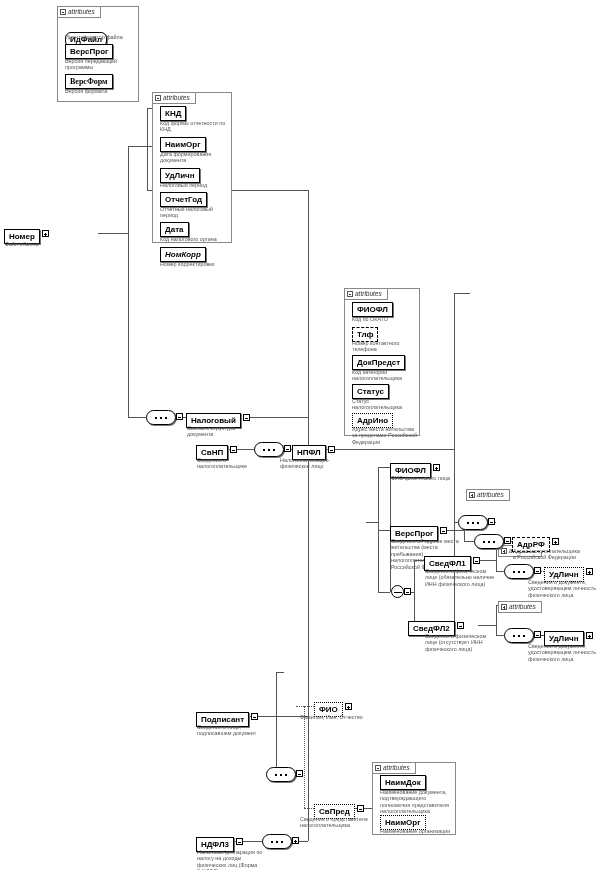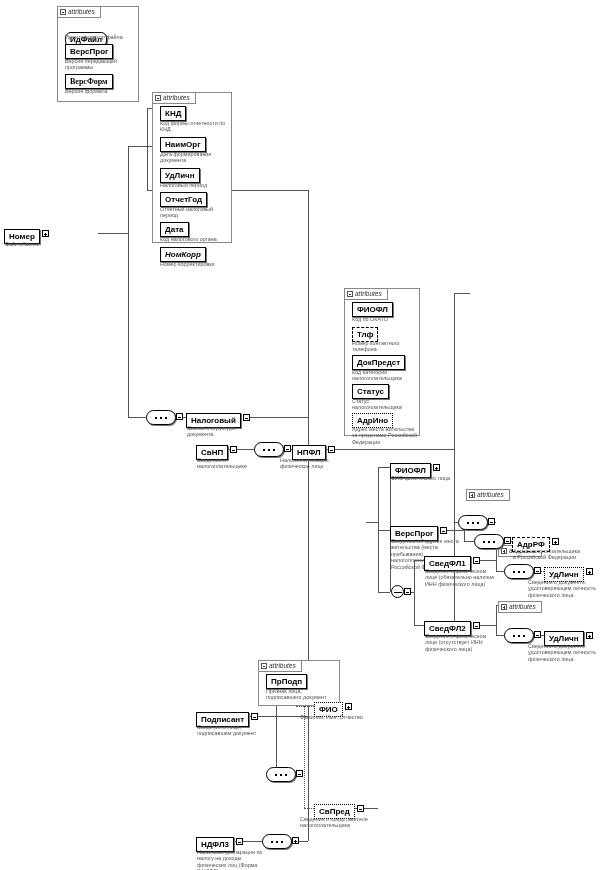--- a/index.html
+++ b/index.html
@@ -354,31 +354,37 @@
     <div class="desc" style="left:7px; top:109px; width:68px;">Статус
 налогоплательщика</div>
     <div class="nbox dotted" style="position:absolute; left:7px; top:124px;">
       <span>АдрИно</span>
     </div>
     <div class="desc" style="left:7px; top:137px; width:68px;">Адрес места жительства
 за пределами Российской
 Федерации</div>
   </div>
 
-  <div class="attrpanel" style="left:258px; top:660px; width:82px; height:46px;">
+
+  <div class="attrpanel" style="left:372px; top:762px; width:84px; height:73px;">
     <div class="attrtab">
       <span class="sq"></span><span>attributes</span>
     </div>
-    <div class="nbox" style="position:absolute; left:7px; top:13px;">
-      <span>ПрПодп</span>
-    </div>
-    <div class="desc" style="left:7px; top:27px; width:72px;">Признак лица,
-подписавшего документ</div>
-  </div>
-
+    <div class="nbox" style="position:absolute; left:7px; top:12px;">
+      <span>НаимДок</span>
+    </div>
+    <div class="desc" style="left:7px; top:26px; width:74px;">Наименование документа,
+подтверждающего
+полномочия представителя
+налогоплательщика</div>
+    <div class="nbox dotted" style="position:absolute; left:7px; top:52px;">
+      <span>НаимОрг</span>
+    </div>
+    <div class="desc" style="left:7px; top:65px; width:76px;">Наименование организации</div>
+  </div>
 
   <div class="attrtab plus" style="position:absolute; left:466px; top:489px;">
     <span class="sq"></span><span>attributes</span>
   </div>
   <div class="attrtab plus" style="position:absolute; left:498px; top:545px;">
     <span class="sq"></span><span>attributes</span>
   </div>
   <div class="attrtab plus" style="position:absolute; left:498px; top:601px;">
     <span class="sq"></span><span>attributes</span>
   </div>
@@ -510,21 +516,21 @@
   <div class="node" style="left:544px; top:563px;">
     <div class="nbox dotted">
       <span>УдЛичн</span>
     </div>
     <div class="plusbox plus" style="right:-9px; top:5px;"></div>
   </div>
   <div class="desc" style="left:528px; top:579px; width:74px;">Сведения о документе,
 удостоверяющем личность
 физического лица</div>
 
-  <div class="node" style="left:424px; top:617px;">
+  <div class="node" style="left:408px; top:617px;">
     <div class="nbox">
       <span>СведФЛ2</span>
     </div>
     <div class="plusbox" style="right:-9px; top:5px;"></div>
   </div>
   <div class="desc" style="left:425px; top:633px; width:72px;">Сведения о физическом
 лице (отсутствует ИНН
 физического лица)</div>
 
   <div class="seq" style="left:504px; top:628px;">

